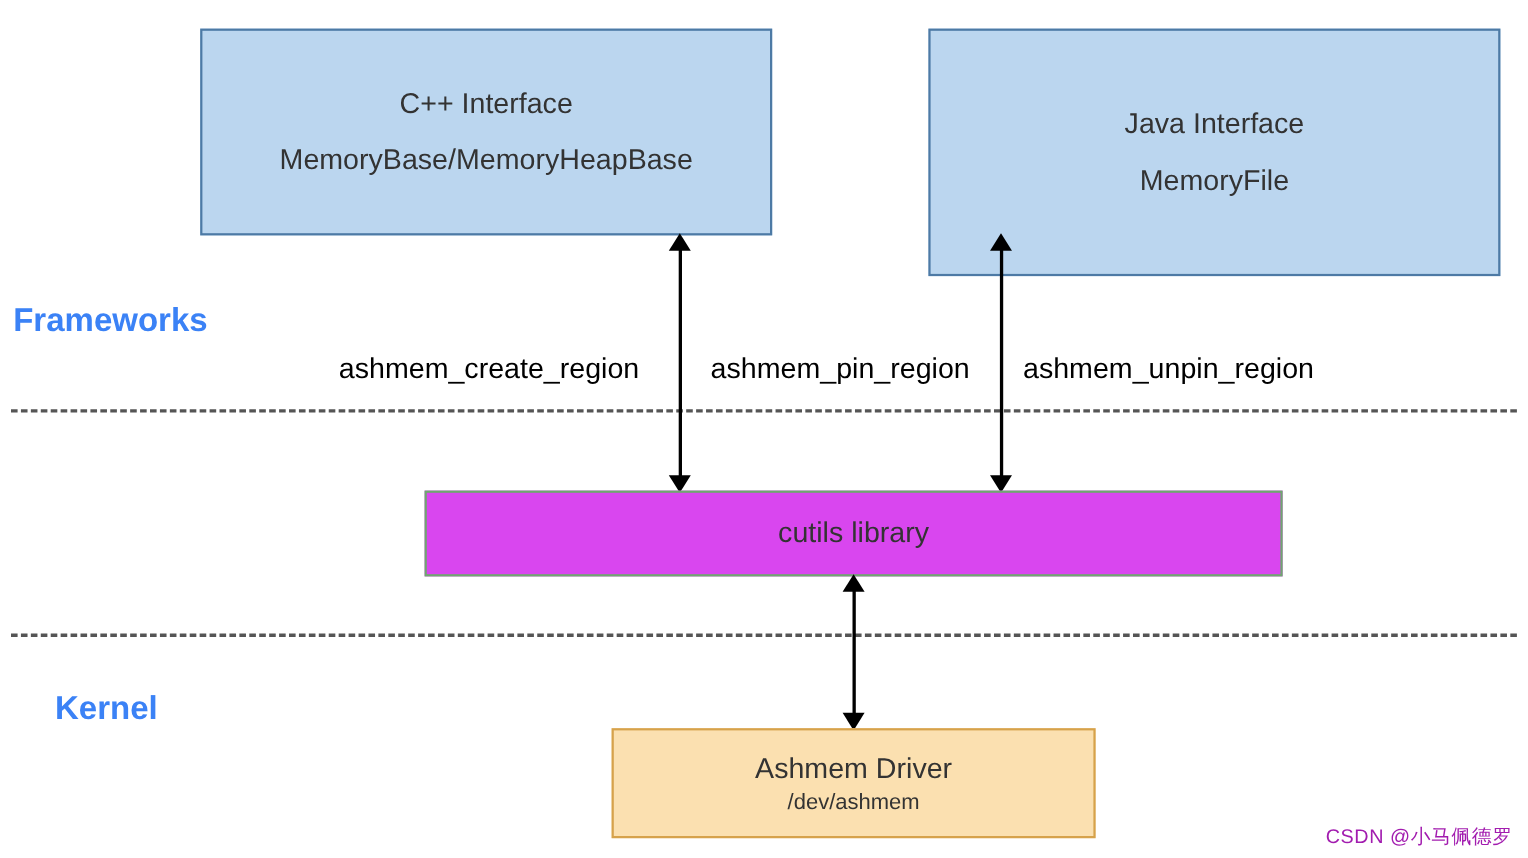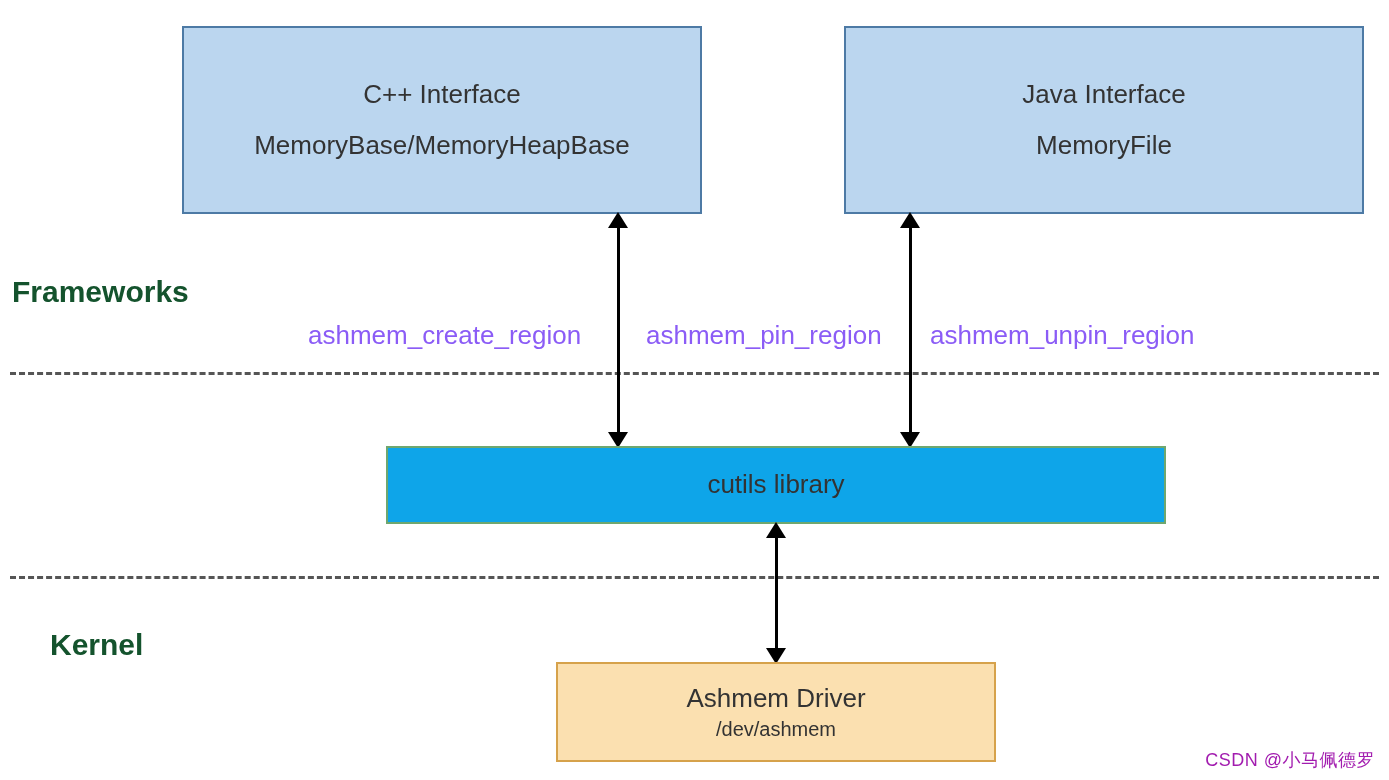--- a/index.html
+++ b/index.html
@@ -26,42 +26,42 @@
     flex-direction: column;
     align-items: center;
     justify-content: center;
     text-align: center;
     line-height: 1.35;
   }
   .box .line1 { font-size: 26px; }
   .box .line2 { font-size: 26px; margin-top: 16px; }
 
   .blue  { background: #bbd6ef; border-color: #4d7aa5; }
-  .green { background: #0ea5e9; border-color: #6fa76f; }
+  .green { background: #d946ef; border-color: #6fa76f; }
   .orange{ background: #fbe0b0; border-color: #d6a24b; align-items: center; }
 
   .section-label {
     position: absolute;
     font-size: 30px;
     font-weight: 600;
-    color: #14532d;
+    color: #3b82f6;
   }
 
   .dashed {
     position: absolute;
     left: 10px;
     right: 10px;
     border-top: 3px dashed #555;
     height: 0;
   }
 
   .api-label {
     position: absolute;
     font-size: 26px;
-    color: #8b5cf6;
+    color: #000000;
     white-space: nowrap;
   }
 
   .arrow {
     position: absolute;
     width: 0;
   }
   .arrow .shaft {
     position: absolute;
     left: -1.5px;
@@ -93,21 +93,21 @@
 </head>
 <body>
 
 <div class="canvas">
 
   <div class="box blue" style="left:182px; top:26px; width:520px; height:188px;">
     <div class="line1">C++ Interface</div>
     <div class="line2">MemoryBase/MemoryHeapBase</div>
   </div>
 
-  <div class="box blue" style="left:844px; top:26px; width:520px; height:188px;">
+  <div class="box blue" style="left:844px; top:26px; width:520px; height:225px;">
     <div class="line1">Java Interface</div>
     <div class="line2">MemoryFile</div>
   </div>
 
   <div class="section-label" style="left:12px; top:275px;">Frameworks</div>
 
 
   <div class="section-label" style="left:50px; top:628px;text-align:center;">Kernel</div>
 
   <div class="dashed" style="top:372px;"></div>

